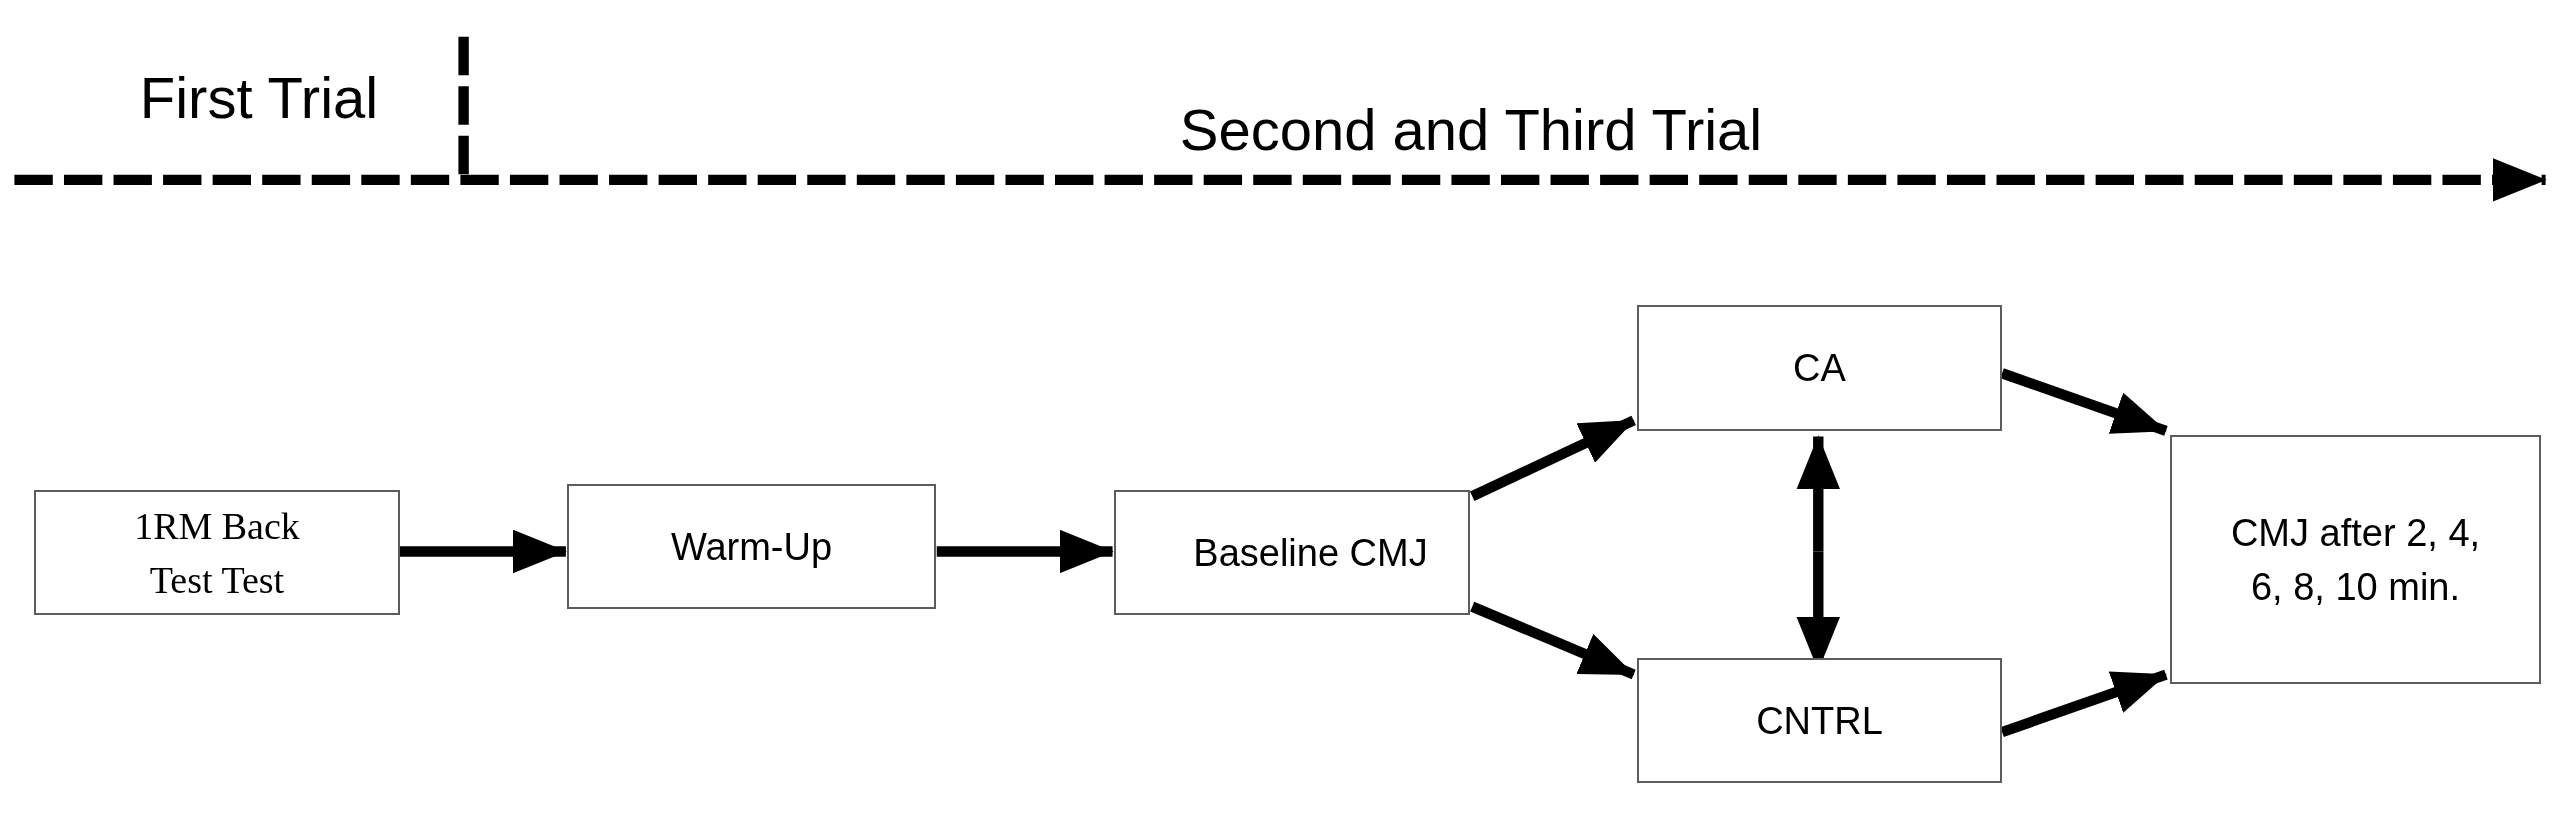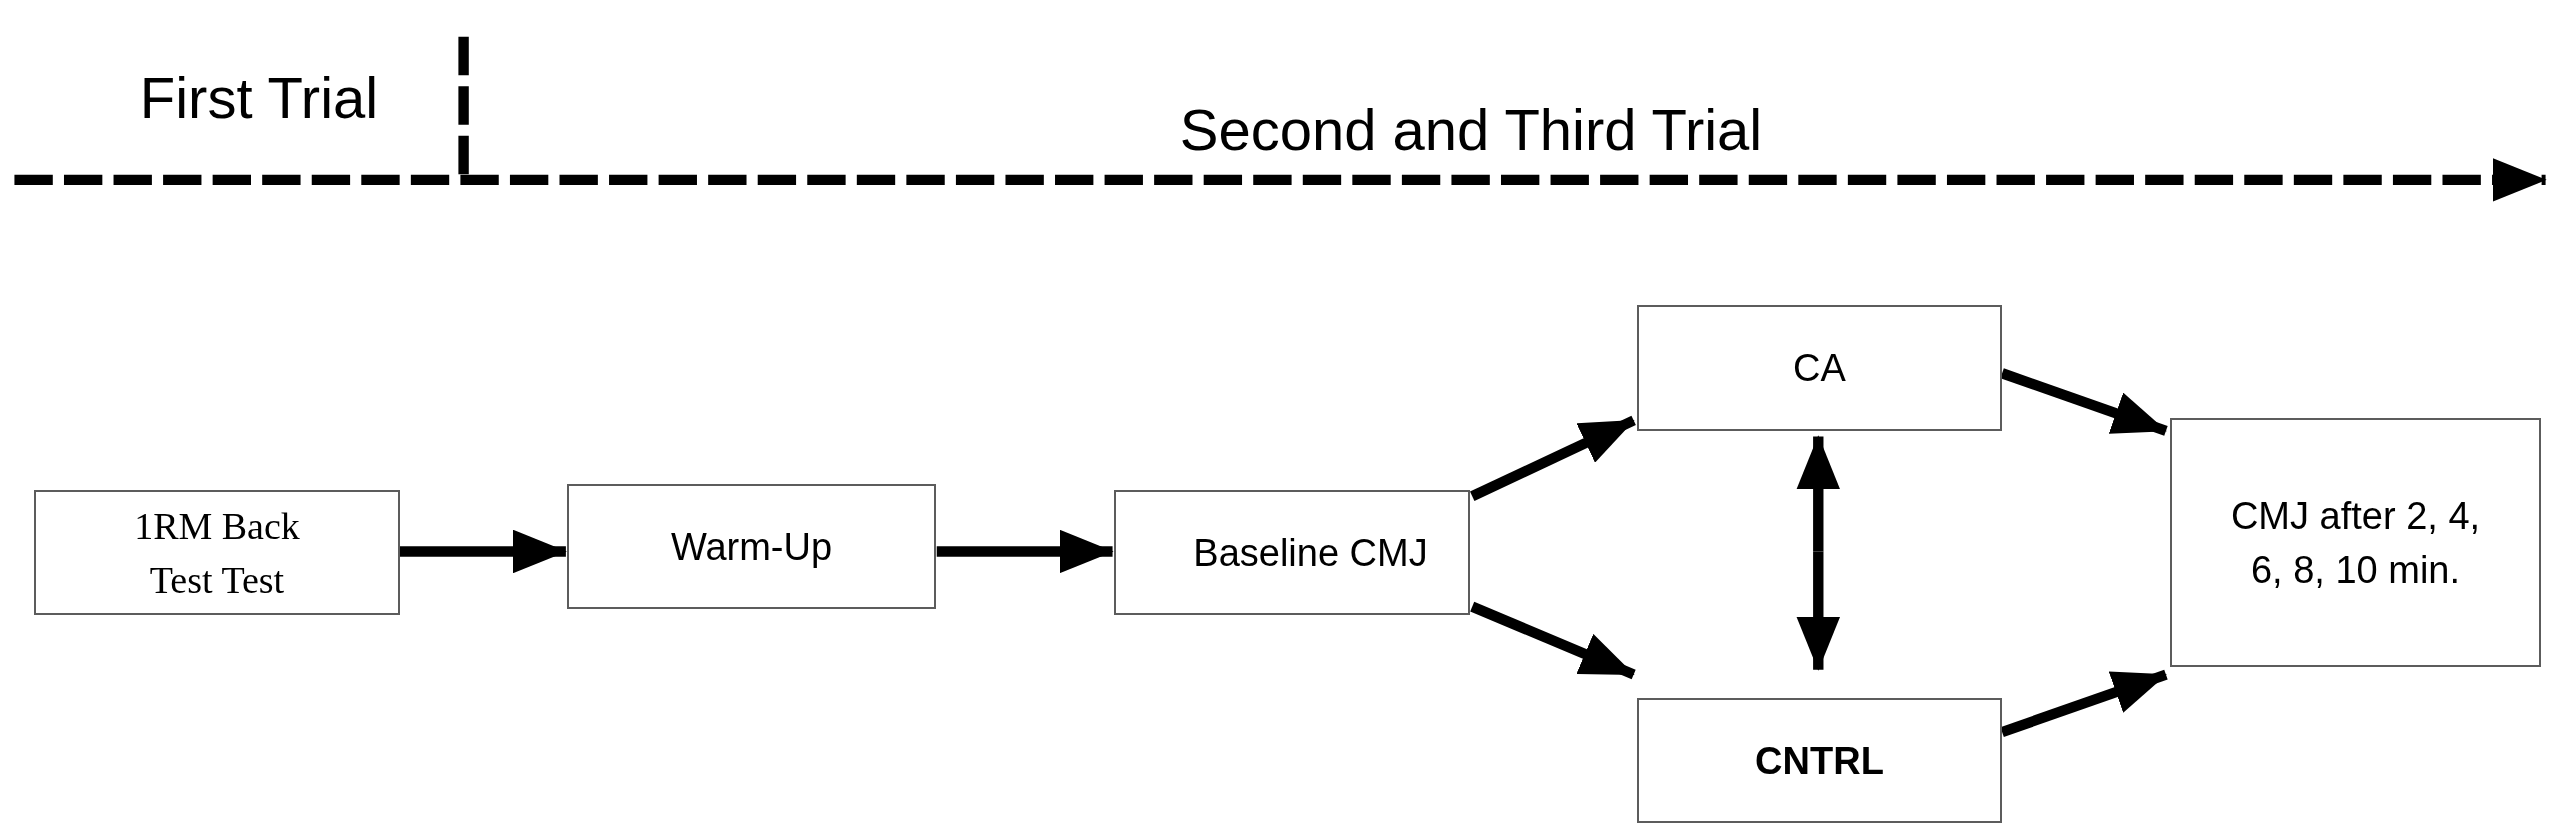--- a/index.html
+++ b/index.html
@@ -107,23 +107,23 @@
   </div>
 
   <div class="node" style="left:1114px; top:490px; width:356px; height:125px;padding-left:37px;">
     <span>Baseline CMJ</span>
   </div>
 
   <div class="node" style="left:1637px; top:305px; width:365px; height:126px;">
     <span>CA</span>
   </div>
 
-  <div class="node" style="left:1637px; top:698px; width:365px; height:125px;font-weight:bold;">
+  <div class="node" style="left:1637px; top:658px; width:365px; height:125px;">
     <span>CNTRL</span>
   </div>
 
-  <div class="node" style="left:2170px; top:418px; width:371px; height:249px;">
+  <div class="node" style="left:2170px; top:435px; width:371px; height:249px;">
     <span>CMJ after 2, 4,</span>
     <span>6, 8, 10 min.</span>
   </div>
 
 </div>
 
 
 </body></html>

